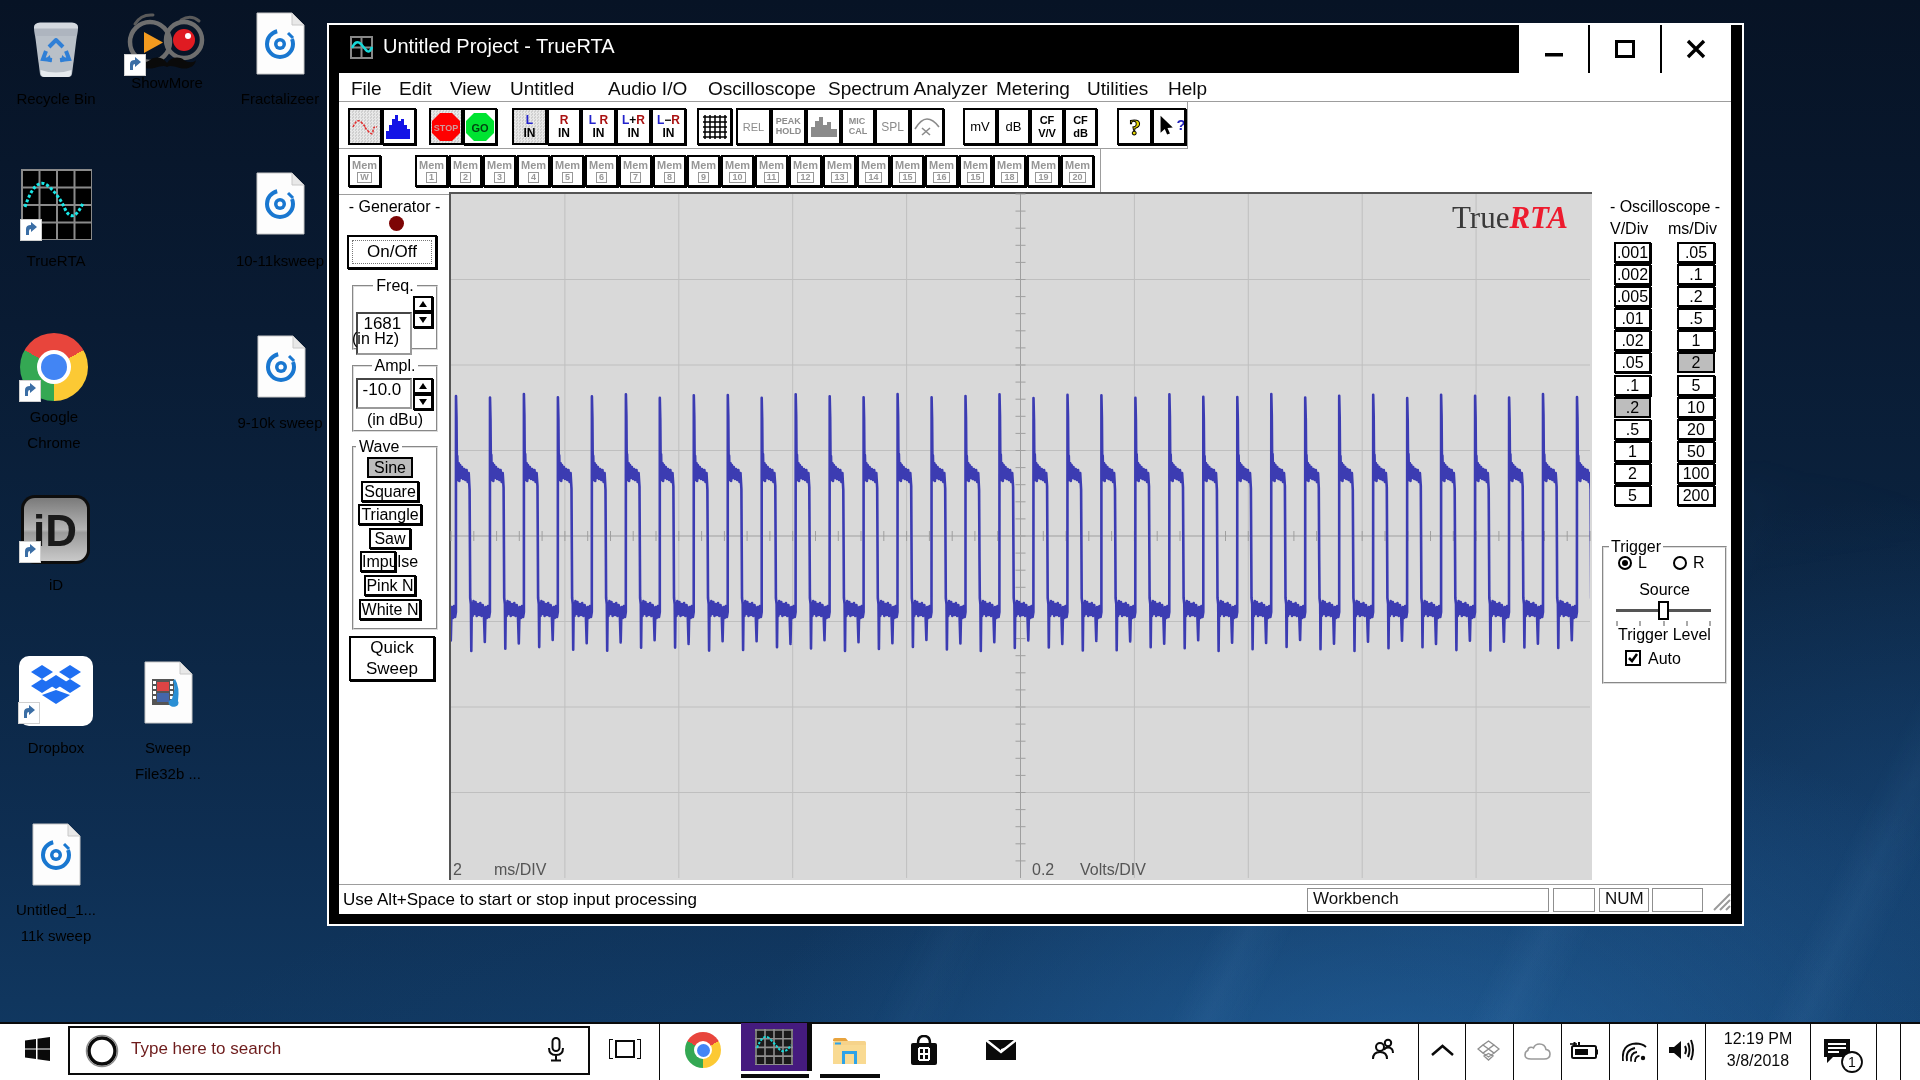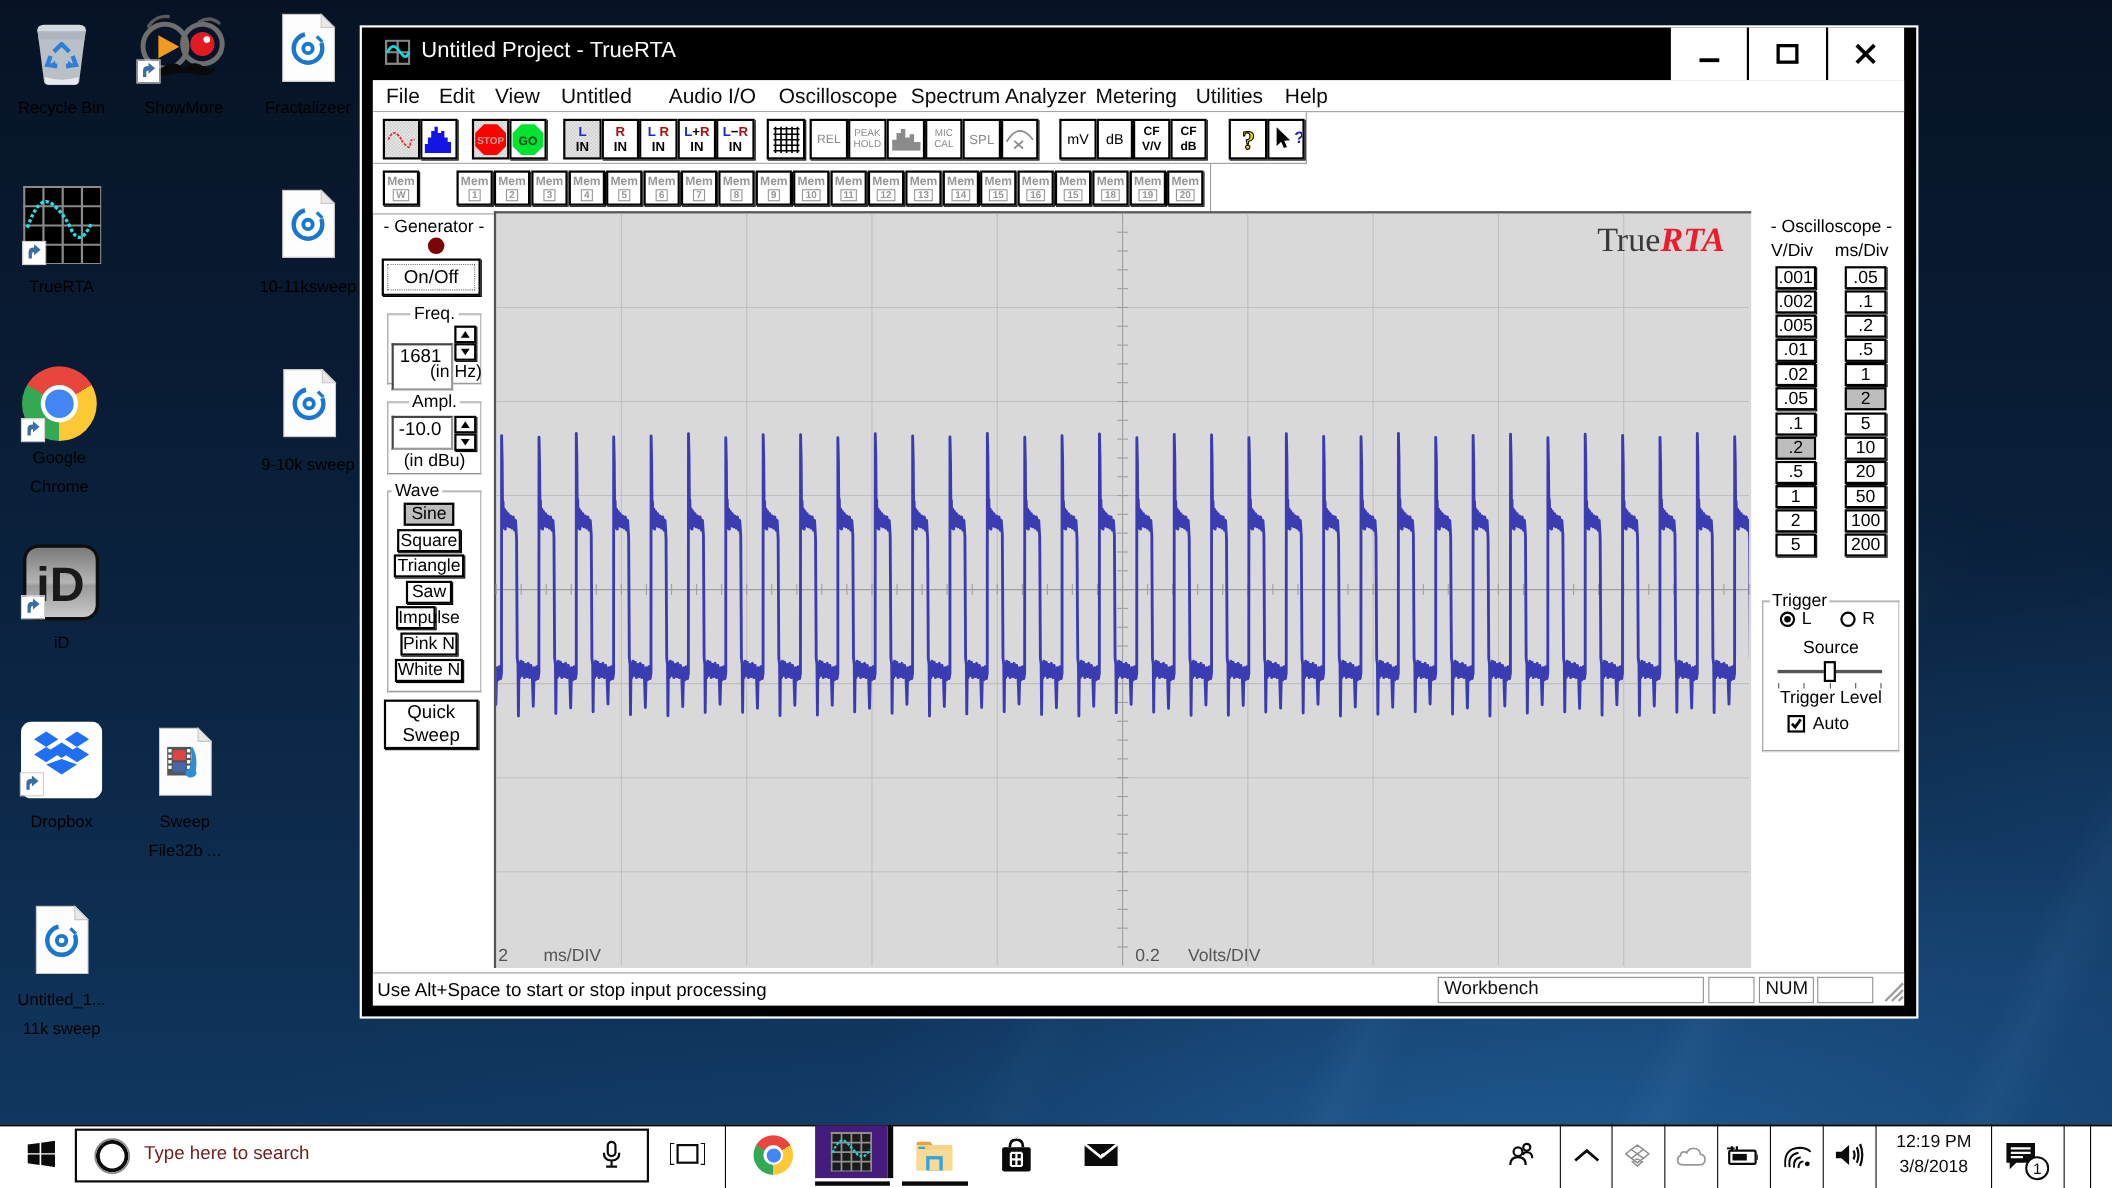--- a/index.html
+++ b/index.html
@@ -28,21 +28,21 @@
 .cap:first-child{border-left:none}
 
 #menubar{position:absolute;left:339px;top:73px;width:1392px;height:29px;background:#fff;border-bottom:1px solid #9d9d9d}
 .mi{position:absolute;top:78px;font-size:19px;color:#0a0a0a}
 
 .tstrip{position:absolute;background:#fff;border-right:1px solid #9d9d9d;border-bottom:1px solid #9d9d9d}
 .tb{position:absolute;background:#fff;border:2px solid #000;box-shadow:1px 1px 0 #000;display:flex;align-items:center;justify-content:center;overflow:hidden}
 .tb.pressed{background:conic-gradient(#e8e8e8 90deg,#cfcfcf 0 180deg,#e8e8e8 0 270deg,#cfcfcf 0) 0 0/3px 3px;box-shadow:none}
 .io{font-size:12px;font-weight:bold;line-height:1.05;text-align:center;font-family:"Liberation Sans"}
 .dis{color:#8b8b8b;font-weight:normal}
-.dis2{color:#8b8b8b;font-weight:normal;font-size:9px;line-height:1.1;text-align:center}
+.dis2{color:#8b8b8b;font-weight:bold;font-size:9px;line-height:1.1;text-align:left}
 .two{color:#000;font-size:11px;font-weight:bold;line-height:1.1;text-align:center}
 .mem{color:#979797;font-size:11px;font-weight:bold;line-height:1;text-align:center}
 .mem .mbx{margin-top:1px;border:1px solid #979797;display:inline-block;padding:0 2px;font-size:9px;min-width:11px}
 
 #statusbar{position:absolute;left:339px;top:884px;width:1392px;height:30px;background:#fff;border-top:1px solid #9d9d9d}
 .spanel{position:absolute;top:888px;height:24px;border:1px solid #8f8f8f;background:#fff;font-size:17px;color:#111;padding-left:5px}
 
 
 .glabel{position:absolute;font-size:16px;color:#000}
 .gbox{position:absolute;border:2px groove #dcdcdc}
@@ -93,21 +93,21 @@
       <circle cx="59" cy="29" r="18" fill="none" stroke="#6e6e6e" stroke-width="4.5"></circle>
       <polygon points="19,21 19,42 38,31.5" fill="#f29a1f"></polygon>
       <circle cx="59" cy="29" r="11" fill="#e01b22"></circle>
       <circle cx="63" cy="25" r="3" fill="#fff"></circle>
       <path d="M42 52 C38 46 30 45 25 49 C21 52 15 52 13 49 C14 56 22 59 29 57 C35 55.5 39 54 42 56 C45 54 49 55.5 55 57 C62 59 70 56 71 49 C69 52 63 52 59 49 C54 45 46 46 42 52 Z" fill="#0a0a0a"></path>
     </svg>
 <div class="scarrow" style="left:0px;top:44px"><svg width="20" height="20" viewBox="0 0 20 20">
         <rect x="0" y="0" width="20" height="20" fill="#fff"></rect>
         <path d="M5 15 L5 9 Q5 5 10 5 L10 2 L16 7 L10 12 L10 9 Q8 9 8 11 L8 15 Z" fill="#3b6ea5"></path>
       </svg></div></div>
-<div class="dlabel" style="left:111px;top:86px;width:112px">ShowMore</div>
+<div class="dlabel" style="left:111px;top:70px;width:112px">ShowMore</div>
 
 <div class="dico" style="left:256px;top:12px;width:49px;height:63px"><svg width="49" height="63" viewBox="0 0 49 63">
       <path d="M1 1 L36 1 L48 13 L48 62 L1 62 Z" fill="#fdfdfd" stroke="#c8c8c8"></path>
       <path d="M36 1 L36 13 L48 13 Z" fill="#e8e8e8" stroke="#c8c8c8"></path>
       <g transform="translate(10,18)">
         <circle cx="14" cy="14" r="13" fill="none" stroke="#1977d0" stroke-width="4" stroke-dasharray="58 18"></circle>
         <circle cx="14" cy="14" r="6" fill="#1977d0"></circle>
         <circle cx="14" cy="14" r="2.5" fill="#fff"></circle>
         <path d="M22 3 L27 8" stroke="#1977d0" stroke-width="3"></path>
       </g>
@@ -468,21 +468,21 @@
   </div>
 <div class="gbox" style="left:352px;top:285px;width:86px;height:65px"></div>
 <div class="glabel" style="left:352px;top:277px;width:86px;text-align:center"><span style="background:#fff;padding:0 3px">Freq.</span></div>
 <div class="spin" style="left:356px;top:312px;width:56px;height:43px">1681&nbsp;</div>
 <div class="sbtn" style="left:413px;top:296px">
     <div class="tri-u"></div>
   </div>
 <div class="sbtn" style="left:413px;top:312px">
     <div class="tri-d"></div>
   </div>
-<div class="glabel" style="left:352px;top:330px;width:86px;text-align:right">(in Hz)</div>
+<div class="glabel" style="left:352px;top:330px;width:86px;text-align:left">(in Hz)</div>
 <div class="gbox" style="left:352px;top:365px;width:86px;height:67px"></div>
 <div class="glabel" style="left:352px;top:357px;width:86px;text-align:center"><span style="background:#fff;padding:0 3px">Ampl.</span></div>
 <div class="spin" style="left:356px;top:378px;width:56px;height:31px">-10.0&nbsp;</div>
 <div class="sbtn" style="left:413px;top:378px">
     <div class="tri-u"></div>
   </div>
 <div class="sbtn" style="left:413px;top:394px">
     <div class="tri-d"></div>
   </div>
 <div class="glabel" style="left:352px;top:411px;width:86px;text-align:center">(in dBu)</div>

